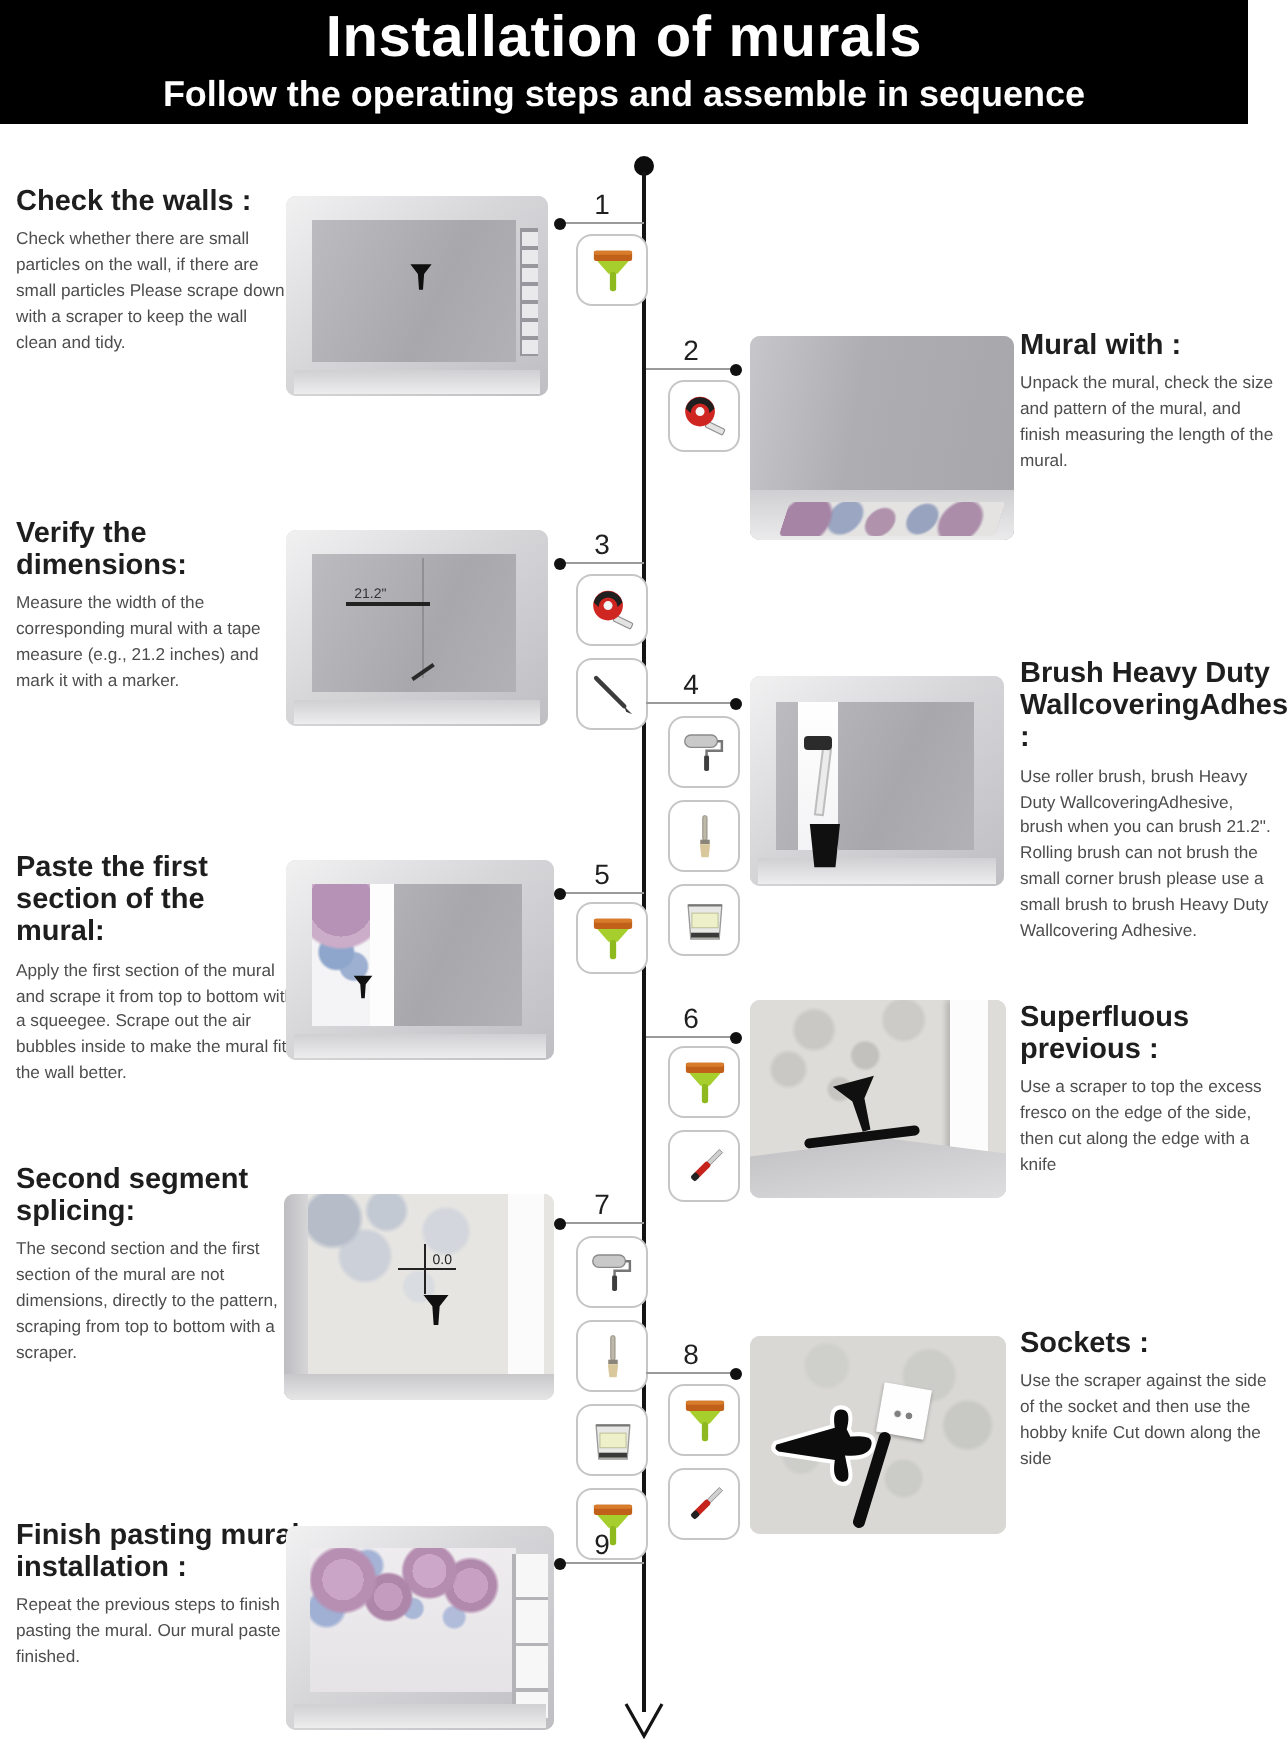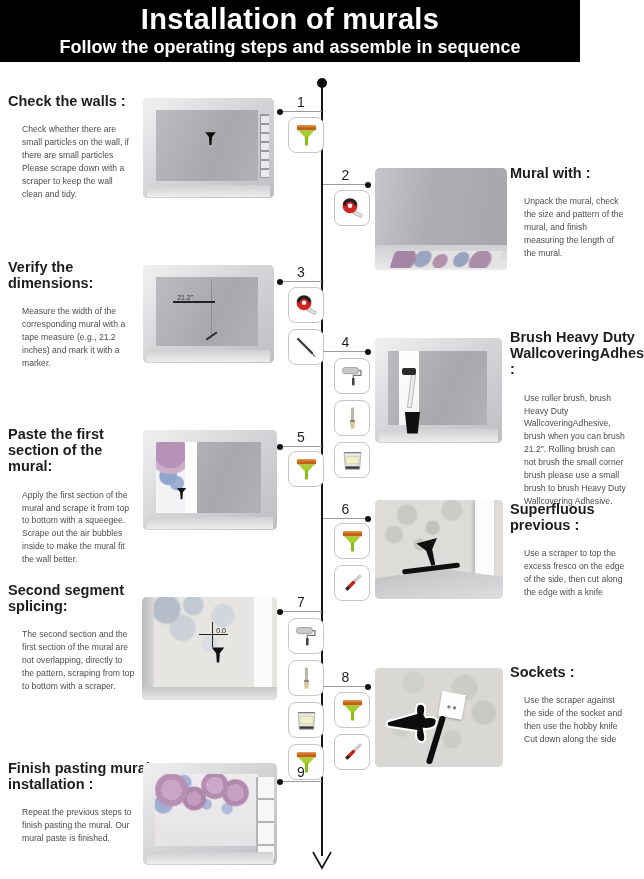--- a/index.html
+++ b/index.html
@@ -1,39 +1,39 @@
 <!DOCTYPE html>
 <html><head>
 <meta charset="utf-8">
 <style>
   html,body{margin:0;padding:0;background:#fff;}
   .page{position:relative;width:644px;height:879px;background:#ffffff;
         font-family:"Liberation Sans",sans-serif;overflow:hidden;}
 
   
-  .hdr{position:absolute;left:0;top:0;width:580px;height:62px;background:#000;color:#fff;text-align:center;}
+  .hdr{position:absolute;left:0;top:0;width:624px;height:62px;background:#000;color:#fff;text-align:center;}
   .hdr h1{margin:3px 0 0;font-size:29px;font-weight:600;letter-spacing:.3px;}
   .hdr p{margin:1px 0 0;font-size:18px;font-weight:700;}
 
   
   .tl{position:absolute;left:321px;top:86px;width:2px;height:770px;background:#141414;}
   .tl-dot{position:absolute;left:317px;top:78px;width:10px;height:10px;border-radius:50%;background:#0d0d0d;}
   .tl-arrow{position:absolute;left:311px;top:848px;}
 
   
   .conn{position:absolute;height:0;border-top:1px solid #9a9a9a;}
   .conn .num{position:absolute;left:0;right:0;bottom:2px;text-align:center;
              font-size:14px;color:#1f1f1f;}
   .conn .dot{position:absolute;top:-3.5px;width:6px;height:6px;border-radius:50%;background:#111;}
   .conn.l .dot{left:-3px;} .conn.r .dot{right:-3px;}
 
   
   .txt{position:absolute;}
   .txt h3{margin:0 0 4px;font-size:14.5px;font-weight:700;color:#1e1e1e;line-height:1.12;}
-  .txt p{margin:14px;font-size:8.6px;color:#4d4d4d;line-height:1.5;}
+  .txt p{margin:0;font-size:8.6px;color:#4d4d4d;line-height:1.5;}
 
   
   .icobox{position:absolute;width:36px;height:36px;background:#fff;border:1px solid #c6c6c6;
           border-radius:8px;display:flex;align-items:center;justify-content:center;box-sizing:border-box;}
   .ic{width:27px;height:27px;}
 
   
   .img{position:absolute;overflow:hidden;border-radius:5px;background:#cfcfd2;}
   .rf{position:absolute;inset:0;background:linear-gradient(140deg,#f1f1f2,#d6d6d9 45%,#bfbfc3);}
   .rb{position:absolute;left:10%;top:12%;right:12%;bottom:17%;
@@ -344,21 +344,21 @@
       </svg>
     <div class="knife6"></div>
   </div>
   <div class="txt" style="left:510px;top:501px;width:130px">
     <h3>Superfluous previous :</h3>
     <p>Use a scraper to top the excess fresco on the edge of the side, then cut along the edge with a knife</p>
   </div>
 
   <div class="txt" style="left:8px;top:582px;width:142px">
     <h3>Second segment splicing:</h3>
-    <p>The second section and the first section of the mural are not overlapping, directly to the pattern, scraping from top to bottom with a scraper.</p>
+    <p>The second section and the first section of the mural are not dimensions, directly to the pattern, scraping from top to bottom with a scraper.</p>
   </div>
   <div class="img" style="left:142px;top:597px;width:135px;height:103px">
     <div class="wall7"></div>
     <div class="white7"></div>
     <div class="corner7"></div>
     <div class="floor7"></div>
     <div class="m7v"></div>
     <div class="m7h"></div>
     <span class="m7lbl">0.0</span>
     <svg class="glyph" style="left:49%;top:47%" width="20" height="20">

